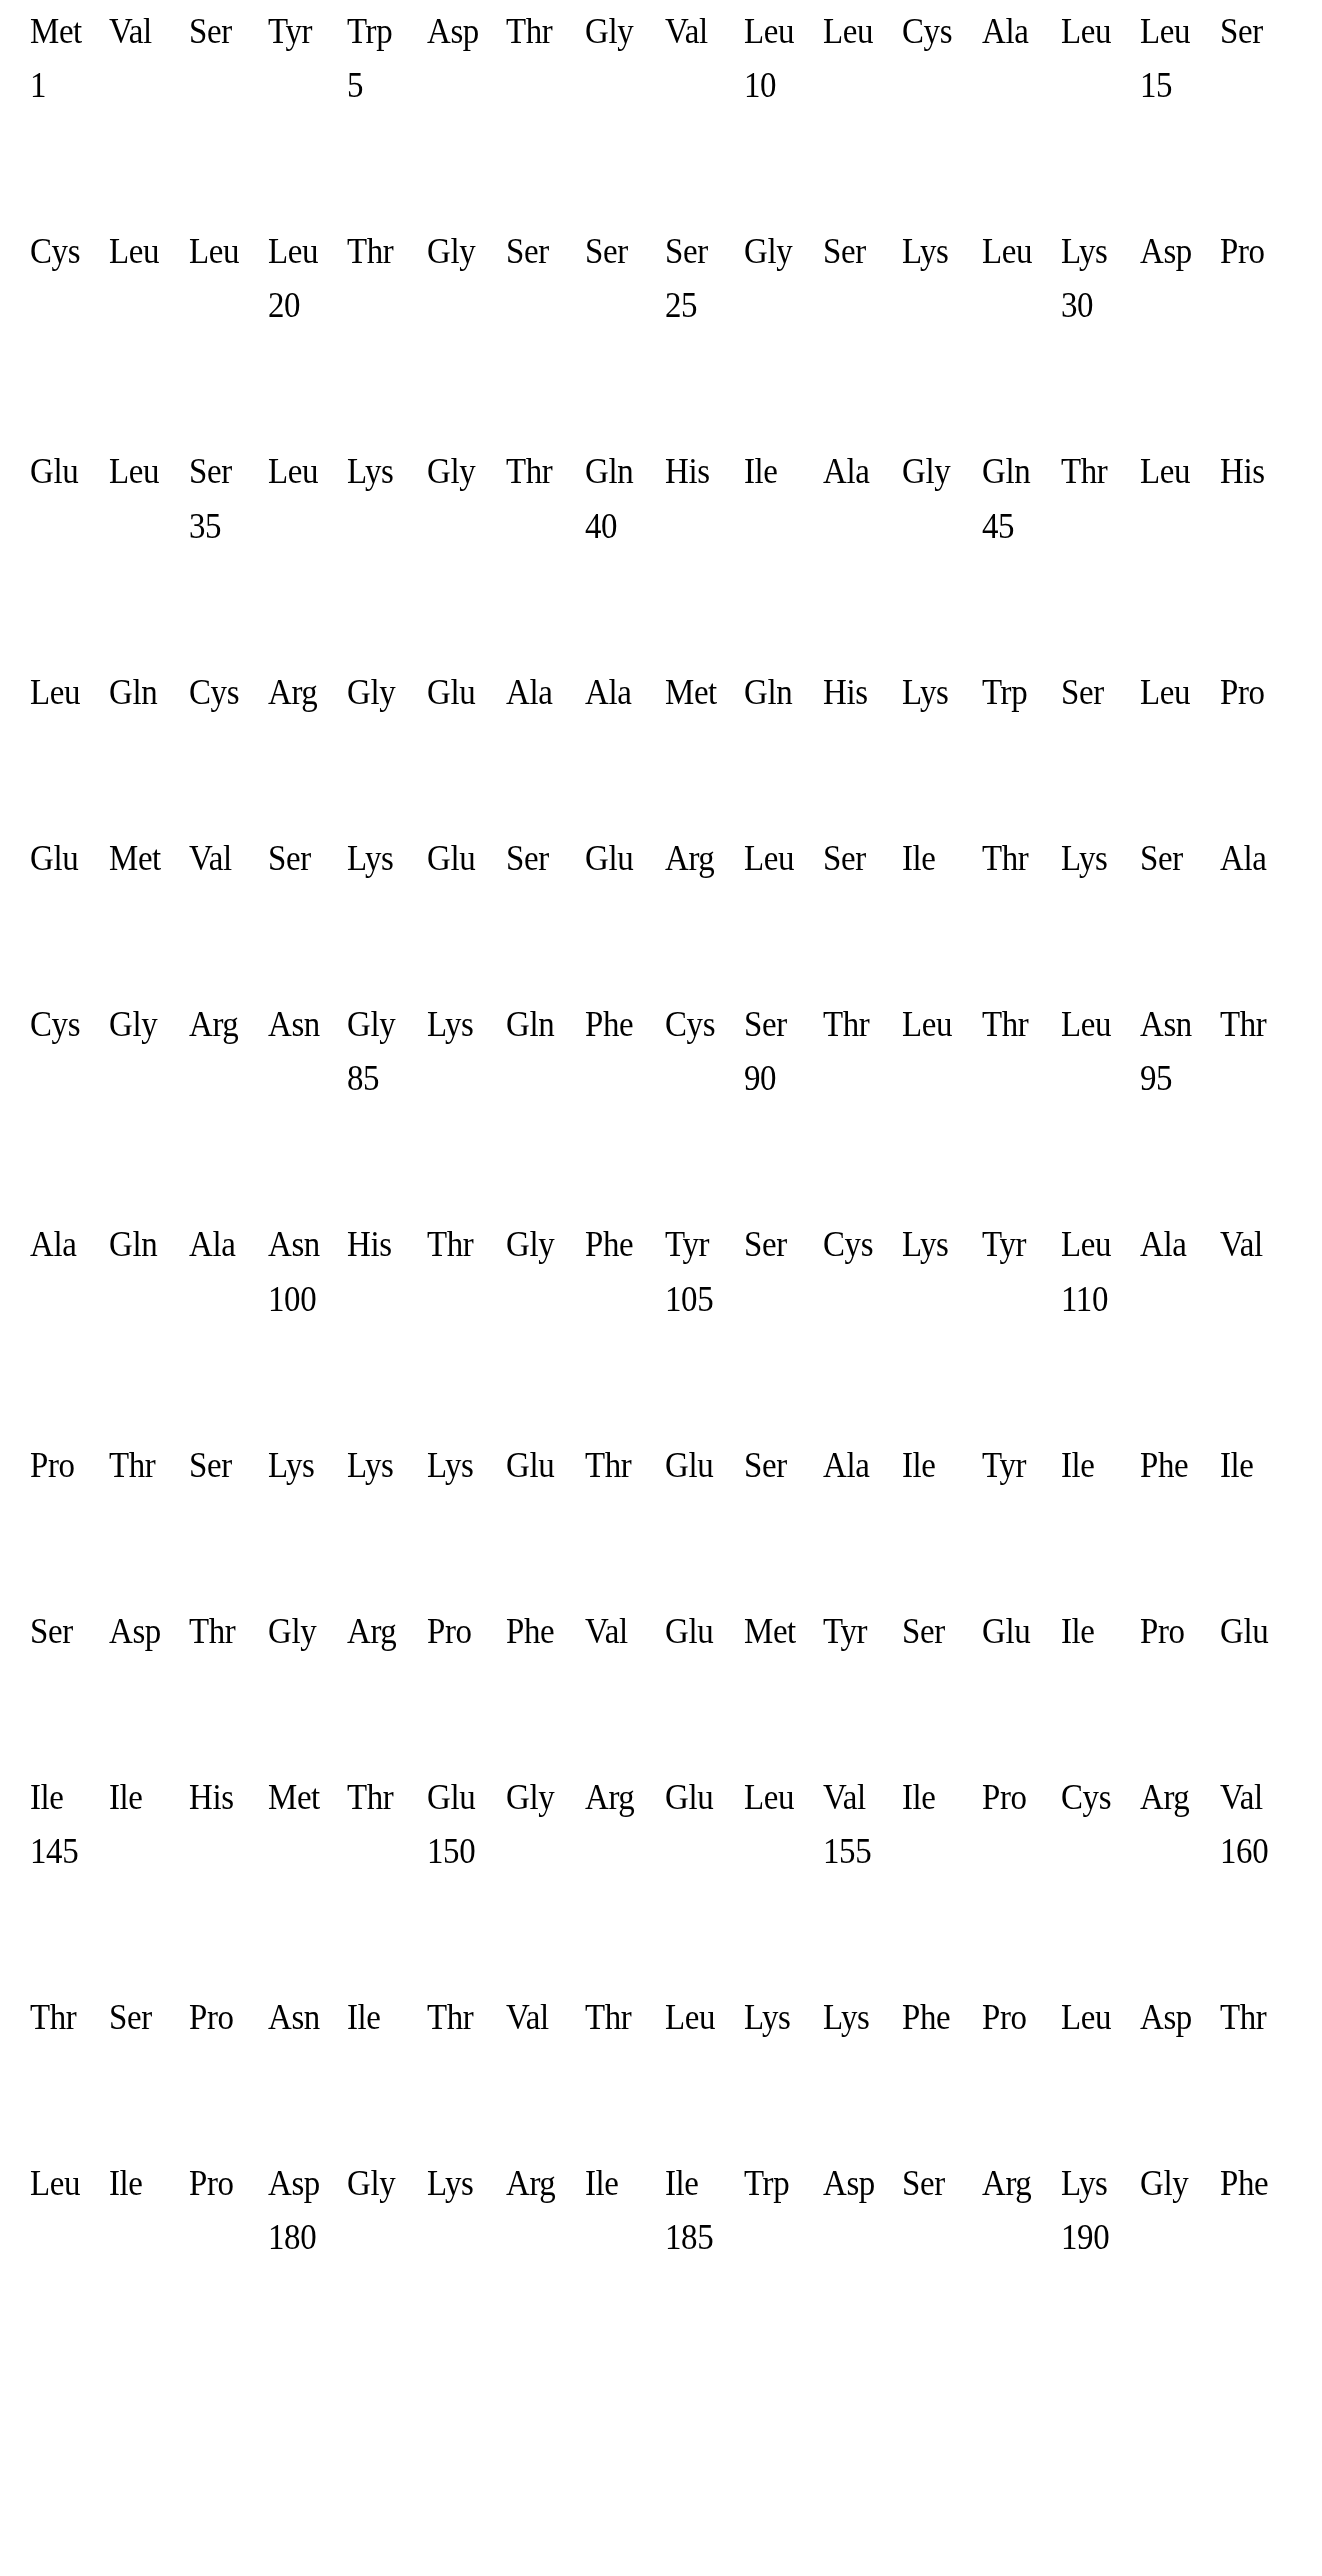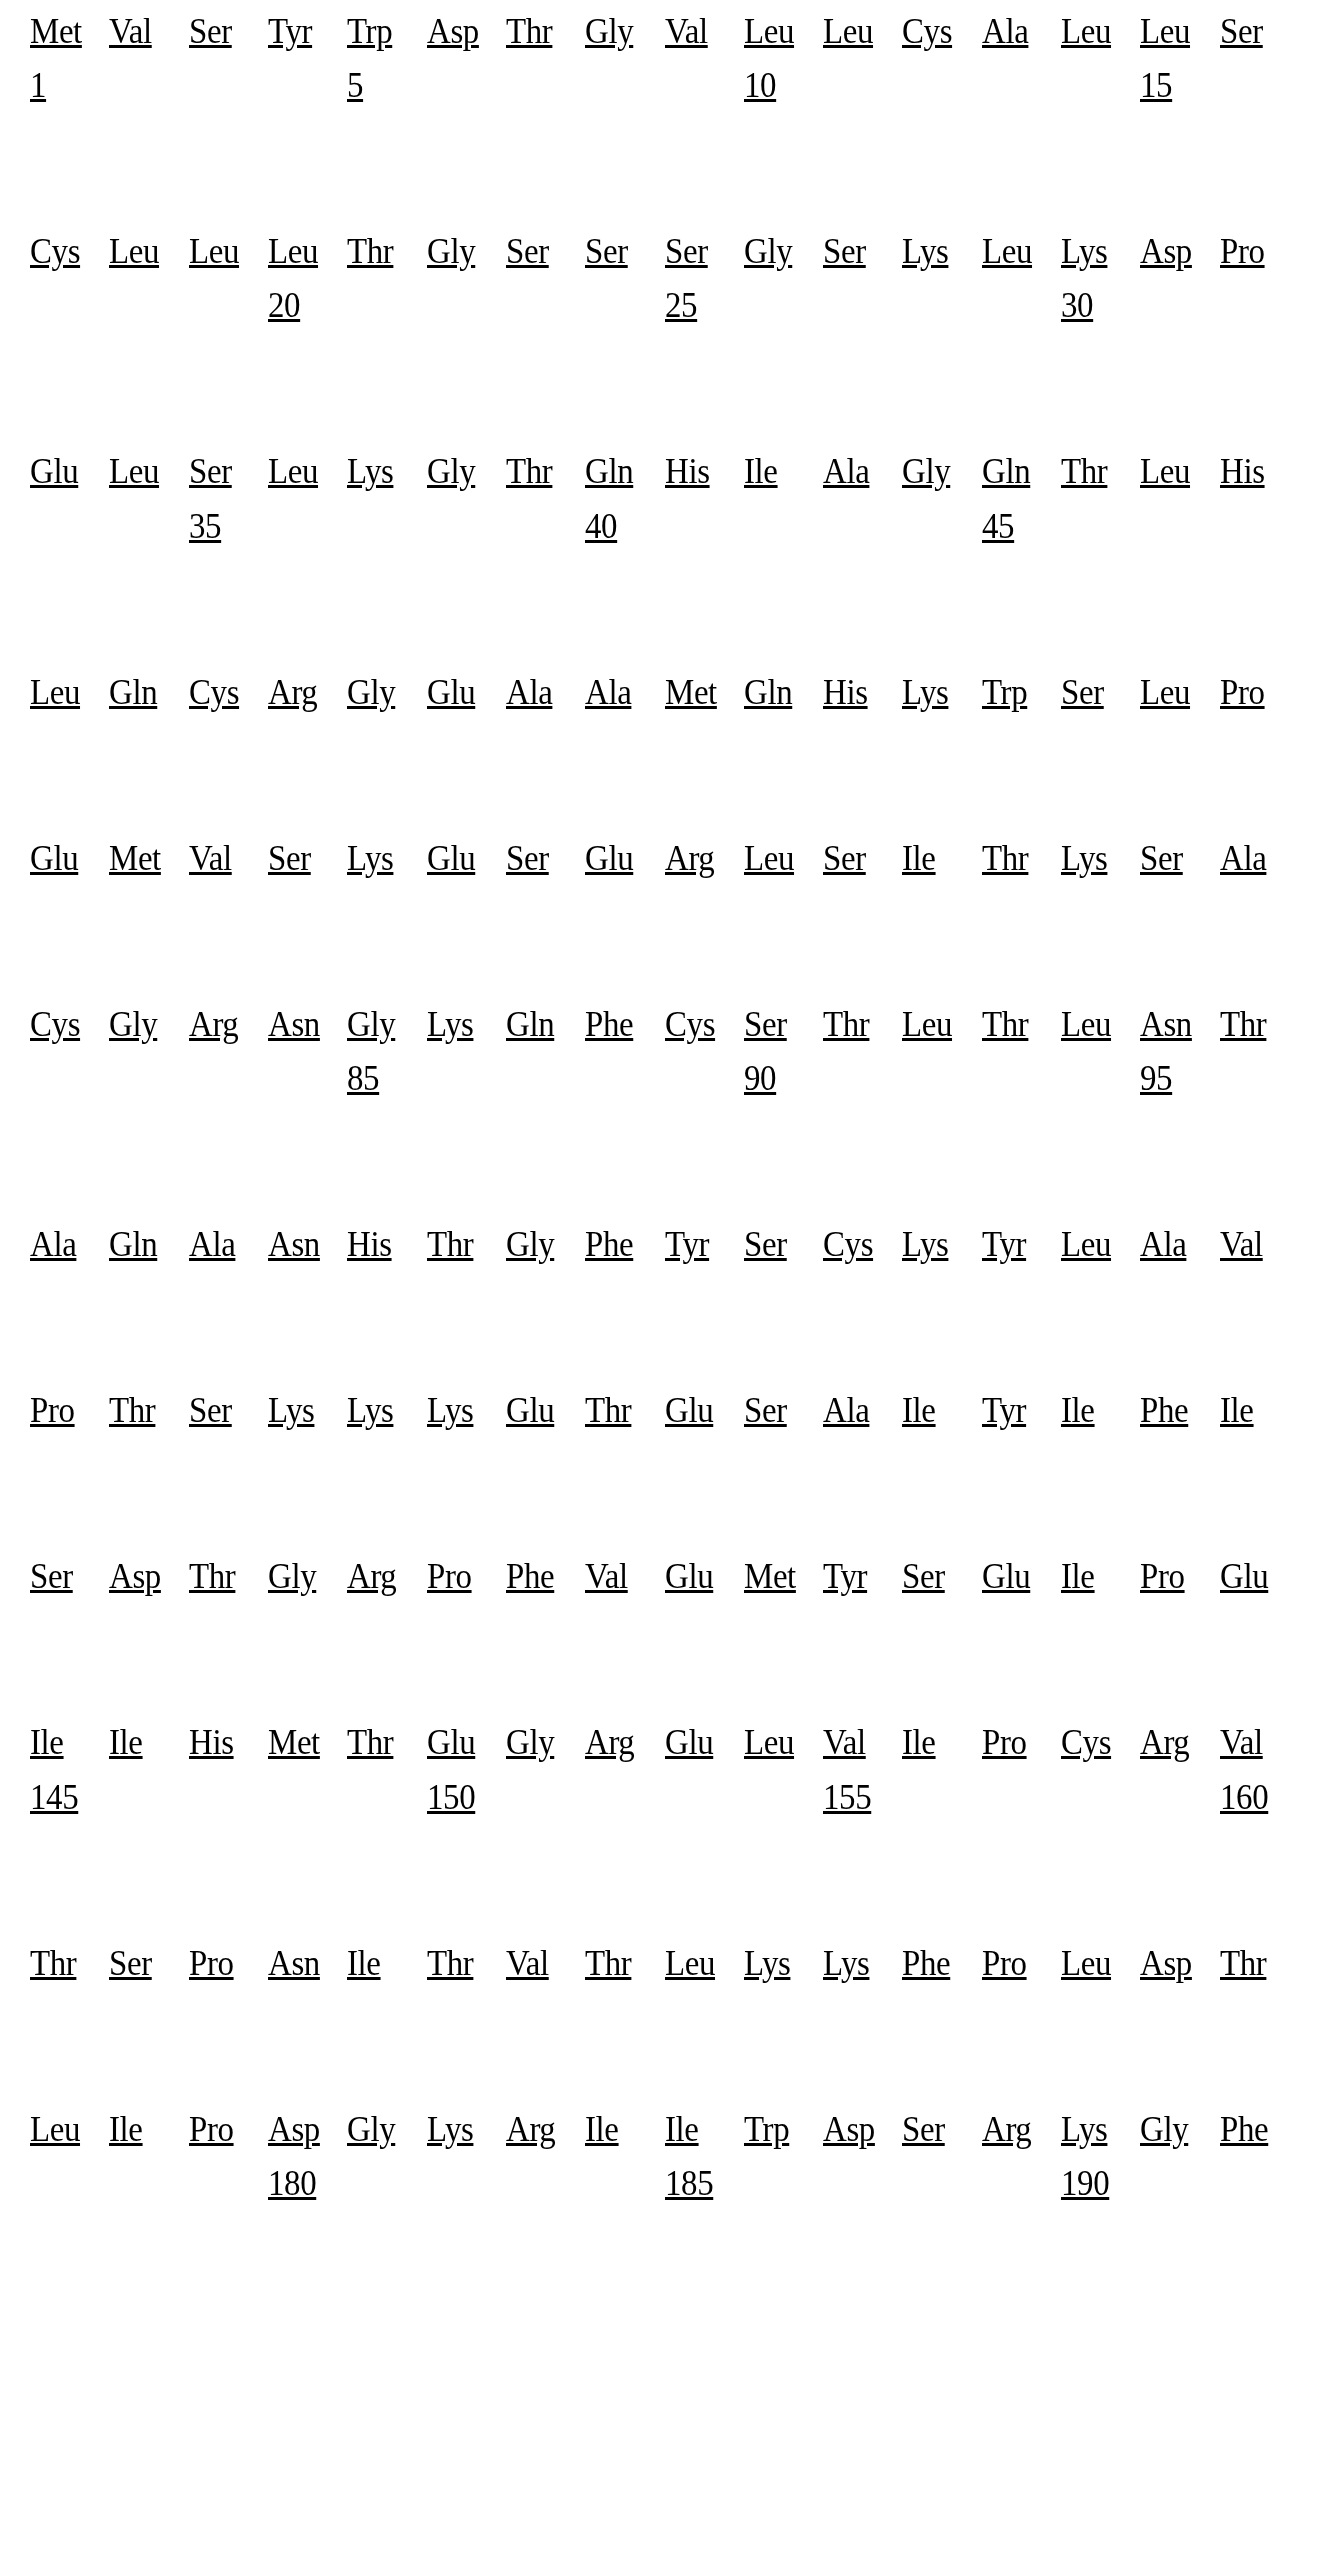--- a/index.html
+++ b/index.html
@@ -21,21 +21,20 @@
   }
   .seq-block {
     margin-bottom: 124px;
   }
   .seq-block:last-child {
     margin-bottom: 0;
   }
   .seq-row {
     display: grid;
     grid-template-columns: repeat(16, 1fr);
-    text-decoration: underline;
   }
   .seq-row.residues {
     line-height: 42px;
   }
   .seq-row.numbers {
     line-height: 42px;
     margin-top: 12.4px;
   }
   .cell {
     white-space: pre;
@@ -258,20 +257,38 @@
           <span class="cell">Phe</span>
           <span class="cell">Tyr</span>
           <span class="cell">Ser</span>
           <span class="cell">Cys</span>
           <span class="cell">Lys</span>
           <span class="cell">Tyr</span>
           <span class="cell">Leu</span>
           <span class="cell">Ala</span>
           <span class="cell">Val</span>
         </div>
+    <div class="seq-row numbers">
+          <span class="cell"></span>
+          <span class="cell"></span>
+          <span class="cell"></span>
+          <span class="cell">100</span>
+          <span class="cell"></span>
+          <span class="cell"></span>
+          <span class="cell"></span>
+          <span class="cell"></span>
+          <span class="cell">105</span>
+          <span class="cell"></span>
+          <span class="cell"></span>
+          <span class="cell"></span>
+          <span class="cell"></span>
+          <span class="cell">110</span>
+          <span class="cell"></span>
+          <span class="cell"></span>
+        </div>
   </div>
 
   <div class="seq-block">
     <div class="seq-row residues">
           <span class="cell">Pro</span>
           <span class="cell">Thr</span>
           <span class="cell">Ser</span>
           <span class="cell">Lys</span>
           <span class="cell">Lys</span>
           <span class="cell">Lys</span>

